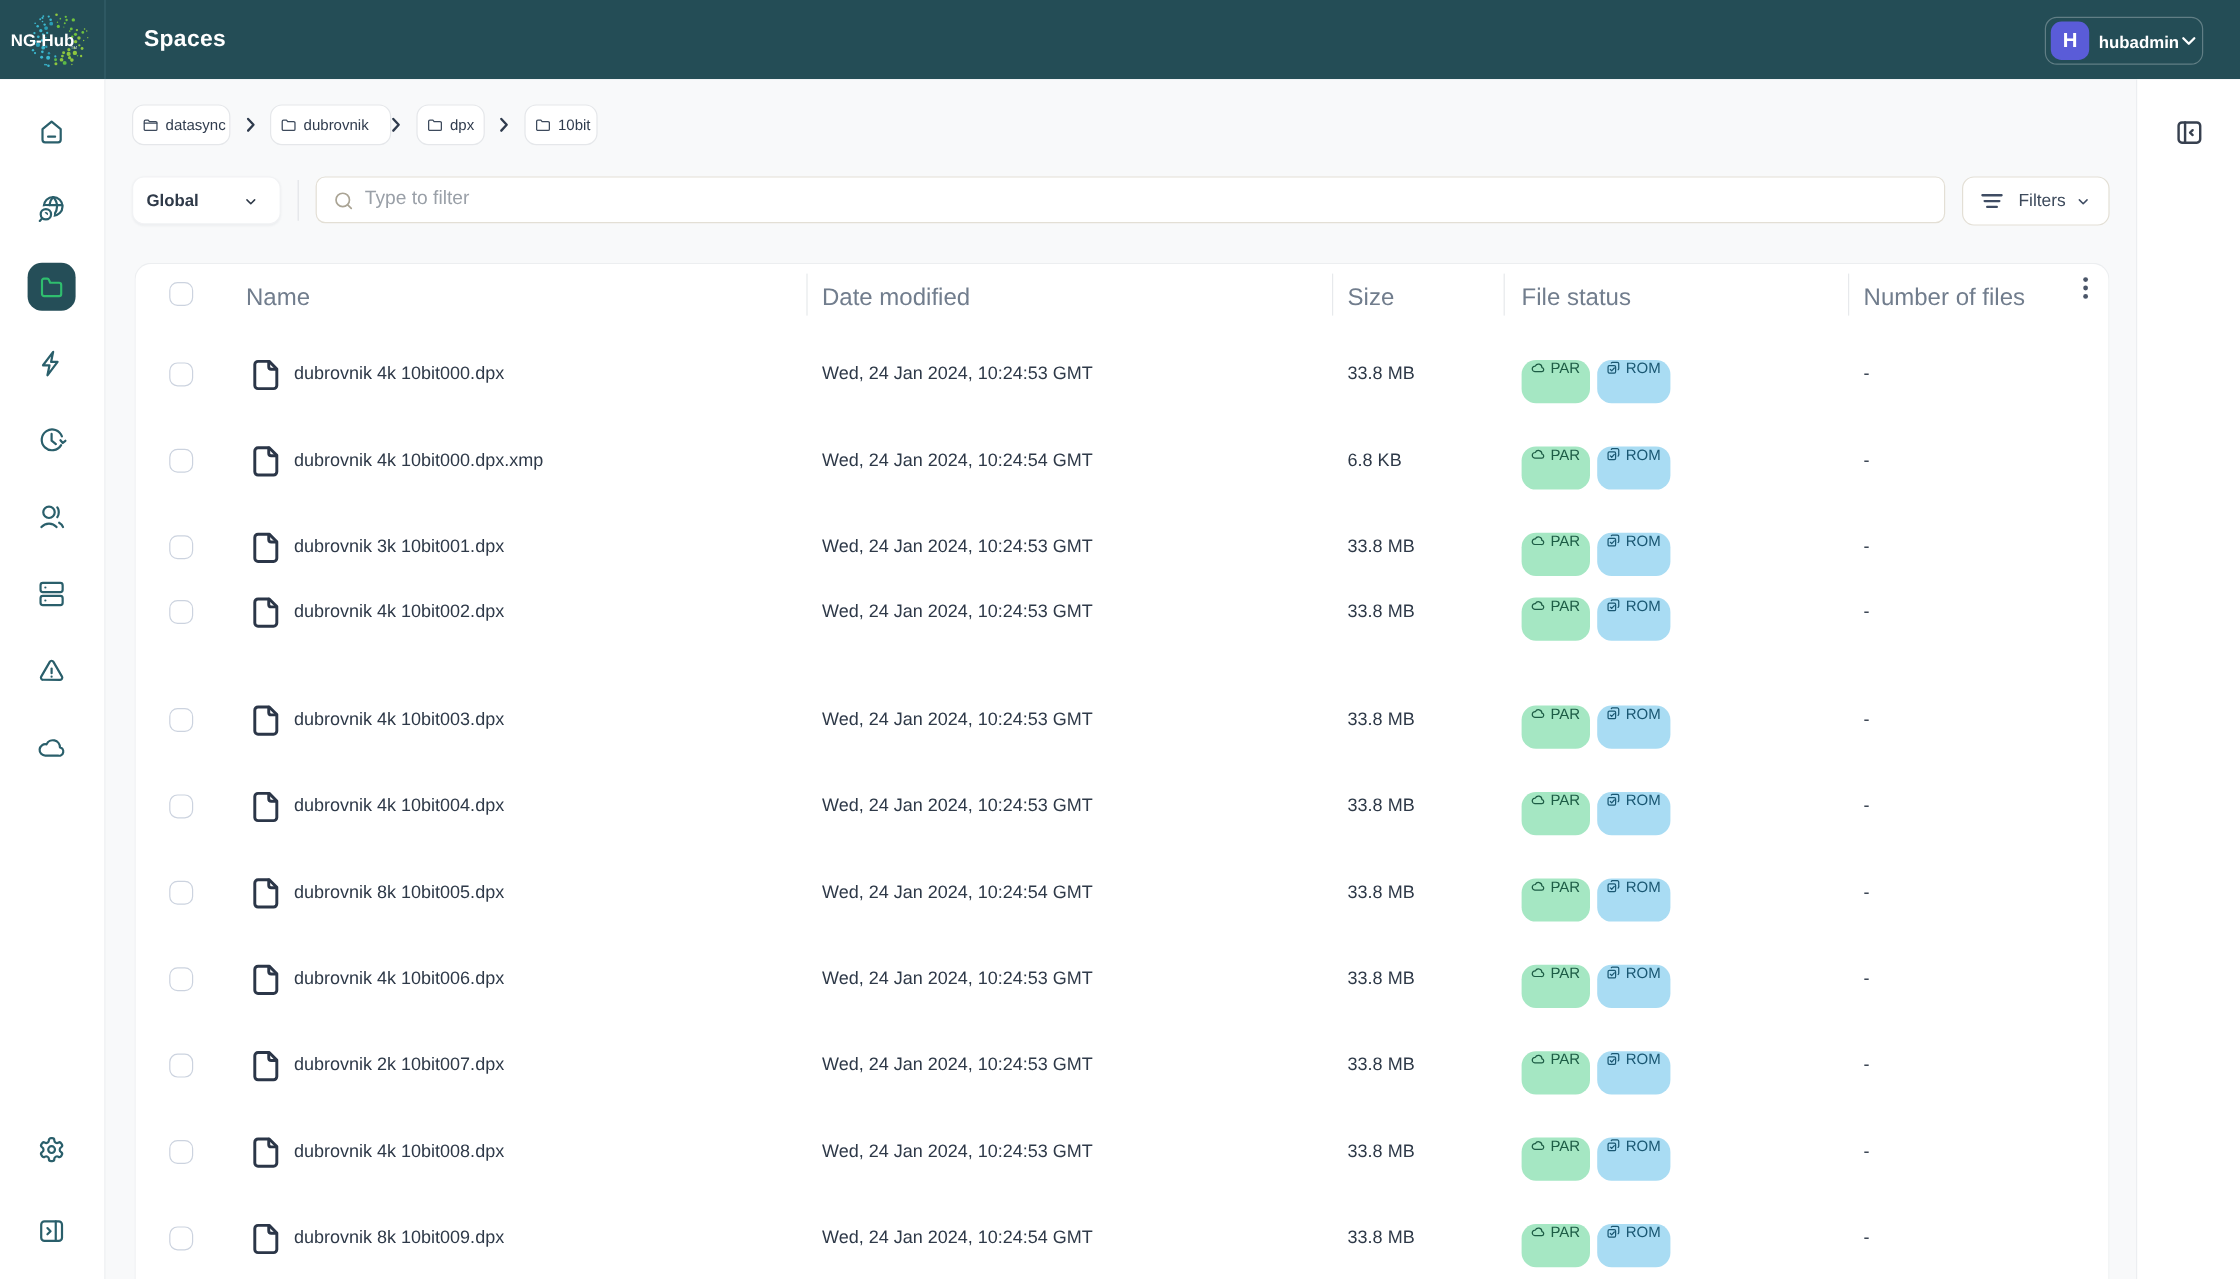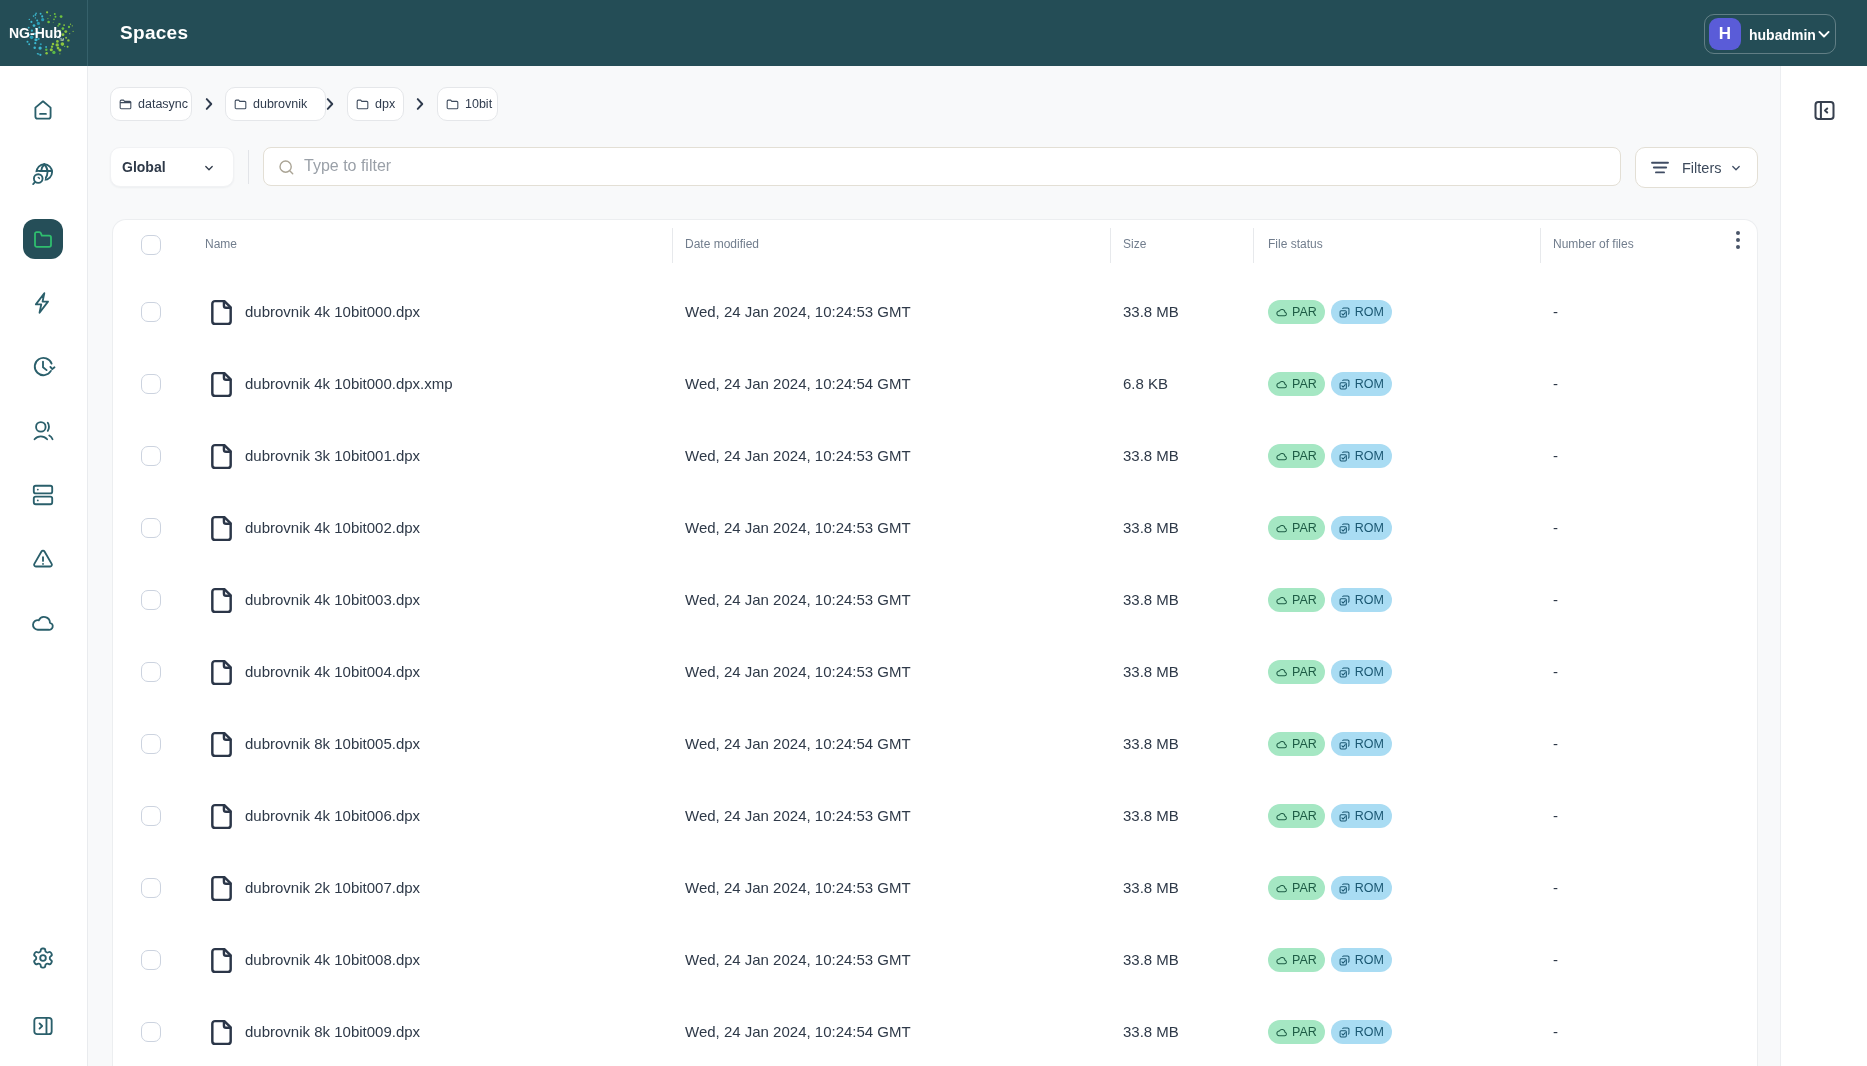--- a/index.html
+++ b/index.html
@@ -39,31 +39,31 @@
 .search .si { position:absolute; left:12px; top:9px; }
 .search .ph { position:absolute; left:40px; top:9px; font-size:16px; color:#9aa0a8; }
 .filters { position:absolute; left:1547px; top:81px; width:123px; height:41px; background:#fff; border:1px solid #e3dfd5; border-radius:10px; }
 .filters .fi { position:absolute; left:13px; top:9px; }
 .filters span { position:absolute; left:46px; top:12px; font-size:14.5px; color:#3d4a5c; }
 .filters .fc { position:absolute; left:93px; top:13px; }
 
 
 .card { position:absolute; left:24px; top:153px; width:1646px; height:860px; background:#fff; border:1px solid #eceef0; border-radius:14px 14px 0 0; border-bottom:none; }
 .hsep { position:absolute; top:8px; width:1px; height:35px; background:#e7e9ec; }
-.hlab { position:absolute; top:17px; font-size:12px; color:#717d8d; }
+.hlab { position:absolute; top:17px; font-size:20px; color:#717d8d; }
 .hcb { position:absolute; left:28px; top:15px; width:20px; height:20px; border:1.5px solid #ccd3df; border-radius:7px; background:#fff; }
 .kebab { position:absolute; left:1614px; top:10px; width:32px; height:32px; }
 .kebab i { position:absolute; left:9px; width:4px; height:4px; border-radius:50%; background:#4a5568; }
 
 .row { position:absolute; left:0; width:1646px; height:72px; }
 .cb { position:absolute; top:26px; width:20px; height:20px; border:1.5px solid #ccd3df; border-radius:7px; background:#fff; }
 .fic { position:absolute; top:21px; }
 .ct { position:absolute; top:27px; font-size:15px; color:#2e3948; white-space:nowrap; }
 .pills { position:absolute; top:24px; display:flex; gap:6px; }
-.pill { height:24px; border-radius:12px; display:inline-flex; align-items:center; gap:4px; padding:0 8px 0 7px; font-size:12.5px; }
+.pill { height:36px; border-radius:12px; display:inline-flex; align-items:flex-start; gap:4px; padding:0 8px 0 7px; font-size:12.5px; }
 .pg { background:#a5e7c3; color:#1d5c45; }
 .pb { background:#a9dcf3; color:#1a5772; }
 </style></head>
 <body>
 <div class="topbar">
   <div class="logo">
     <svg width="88" height="66" viewBox="0 0 88 66">
         <circle cx="69.7" cy="33.7" r="0.59" fill="#8dc63f"></circle>
         <circle cx="68.4" cy="40.4" r="1.18" fill="#8dc63f"></circle>
         <circle cx="64.6" cy="46.4" r="0.64" fill="#5cb947"></circle>
@@ -347,21 +347,21 @@
               <path d="M17.5 18H7.4a4.3 4.3 0 1 1 .8-8.6 5.3 5.3 0 0 1 10.1 2.3A3.1 3.1 0 0 1 17.5 18Z"></path>
             </svg>PAR</span>
           <span class="pill pb"><svg class="" width="13" height="13" viewBox="0 0 24 24" fill="none" stroke="#1a5772" stroke-width="1.9" stroke-linecap="round" stroke-linejoin="round">
               <rect x="3.8" y="8.6" width="11.6" height="11.6" rx="2"></rect>
               <path d="m7.3 14.6 2.1 2.1 4-4.4"></path>
               <path d="M8.8 4.6a2 2 0 0 1 1.9-1h7.4a2.1 2.1 0 0 1 2.1 2.1v7.4a2 2 0 0 1-1 1.9"></path>
             </svg>ROM</span>
         </span>
         <span class="ct" style="left:1440px">-</span>
       </div>
-      <div class="row" style="top:272px">
+      <div class="row" style="top:254px">
         <span class="cb" style="left:28px"></span>
         <span class="fic" style="left:93px"><svg class="" width="31" height="31" viewBox="0 0 24 24" fill="none" stroke="#2b3648" stroke-width="1.9" stroke-linecap="round" stroke-linejoin="round">
             <path d="M14.2 3.2H7a2.1 2.1 0 0 0-2.1 2.1v13.4A2.1 2.1 0 0 0 7 20.8h10a2.1 2.1 0 0 0 2.1-2.1V8.1Z"></path>
             <path d="M13.9 3.4v3.3a1.6 1.6 0 0 0 1.6 1.6h3.3"></path>
           </svg></span>
         <span class="ct" style="left:132px">dubrovnik 4k 10bit002.dpx</span>
         <span class="ct" style="left:572px">Wed, 24 Jan 2024, 10:24:53 GMT</span>
         <span class="ct" style="left:1010px">33.8 MB</span>
         <span class="pills" style="left:1155px">
           <span class="pill pg"><svg class="" width="13" height="13" viewBox="0 0 24 24" fill="none" stroke="#1d5c45" stroke-width="1.9" stroke-linecap="round" stroke-linejoin="round">

